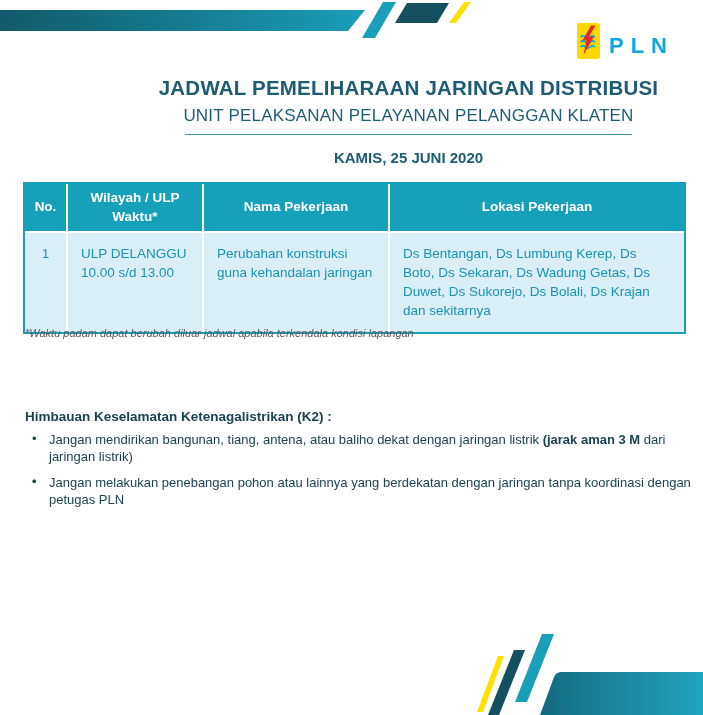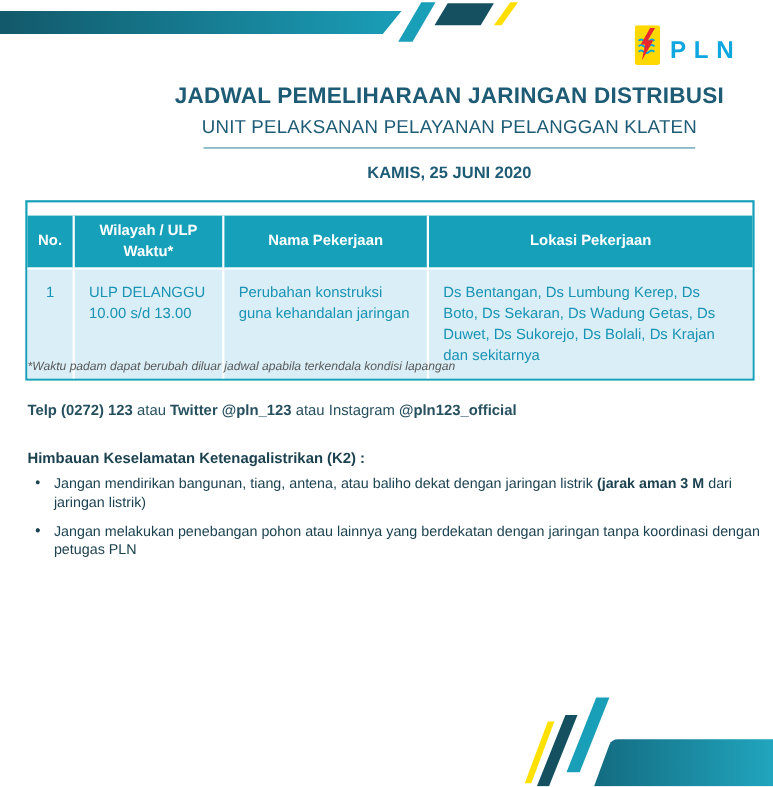--- a/index.html
+++ b/index.html
@@ -18,21 +18,21 @@
 
   
   .header-block { position:absolute; top:76px; left:16px; width:703px; text-align:center; color:#1E5B75;margin-left:41px; }
   .title    { font-size:20.5px; font-weight:bold; letter-spacing:0.2px; }
   .subtitle { font-size:17px; font-weight:400; margin-top:6px; letter-spacing:0.2px; }
   .divider  { width:447px; border-top:1.5px solid #3E8CA3; margin:8px auto 0; }
   .date     { margin-top:14px; font-size:15px; font-weight:bold; }
 
   
   .table-wrap { position:absolute; top:182px; left:23px; width:659px; border:2px solid #16A0B9; }
-  table.schedule { width:100%; border-collapse:collapse; table-layout:fixed;margin-top:12px; }
+  table.schedule { width:100%; border-collapse:collapse; table-layout:fixed; }
   .schedule th {
     background:#16A0B9; color:#ffffff; font-size:13.5px; font-weight:bold;
     height:45px; vertical-align:middle; text-align:center;
     border-right:2.5px solid #ffffff; line-height:1.35;
   }
   .schedule th:last-child { border-right:none; }
   .schedule td {
     background:#D9EEF7; color:#1A93B4; font-size:13.5px; line-height:1.42;
     vertical-align:top; padding:11px 13px; height:57px;
     border-right:2.5px solid #ffffff; border-top:2px solid #ffffff;
@@ -131,21 +131,20 @@
         <td>Perubahan konstruksi guna kehandalan jaringan</td>
         <td>Ds Bentangan, Ds Lumbung Kerep, Ds Boto, Ds Sekaran, Ds Wadung Getas, Ds Duwet, Ds Sukorejo, Ds Bolali, Ds Krajan dan sekitarnya</td>
       </tr>
     </tbody>
   </table>
 </div>
 
 <div class="footnote">*Waktu padam dapat berubah diluar jadwal apabila terkendala kondisi lapangan</div>
 
 <div class="contact">
-  <p class="c2"><b>Telp (0272) 123</b> <span>atau</span> <b>Twitter @pln_123</b> <span>atau Instagram</span> <b>@pln123_official</b></p>
 </div>
 
 <div class="safety">
   <div class="safety-heading">Himbauan Keselamatan Ketenagalistrikan (K2) :</div>
   <ul>
     <li>
       <span class="bullet-dot">•</span>
       <span>Jangan mendirikan bangunan, tiang, antena, atau baliho dekat dengan jaringan listrik </span><b>(jarak aman 3 M</b><span> dari jaringan listrik)</span>
     </li>
     <li>

